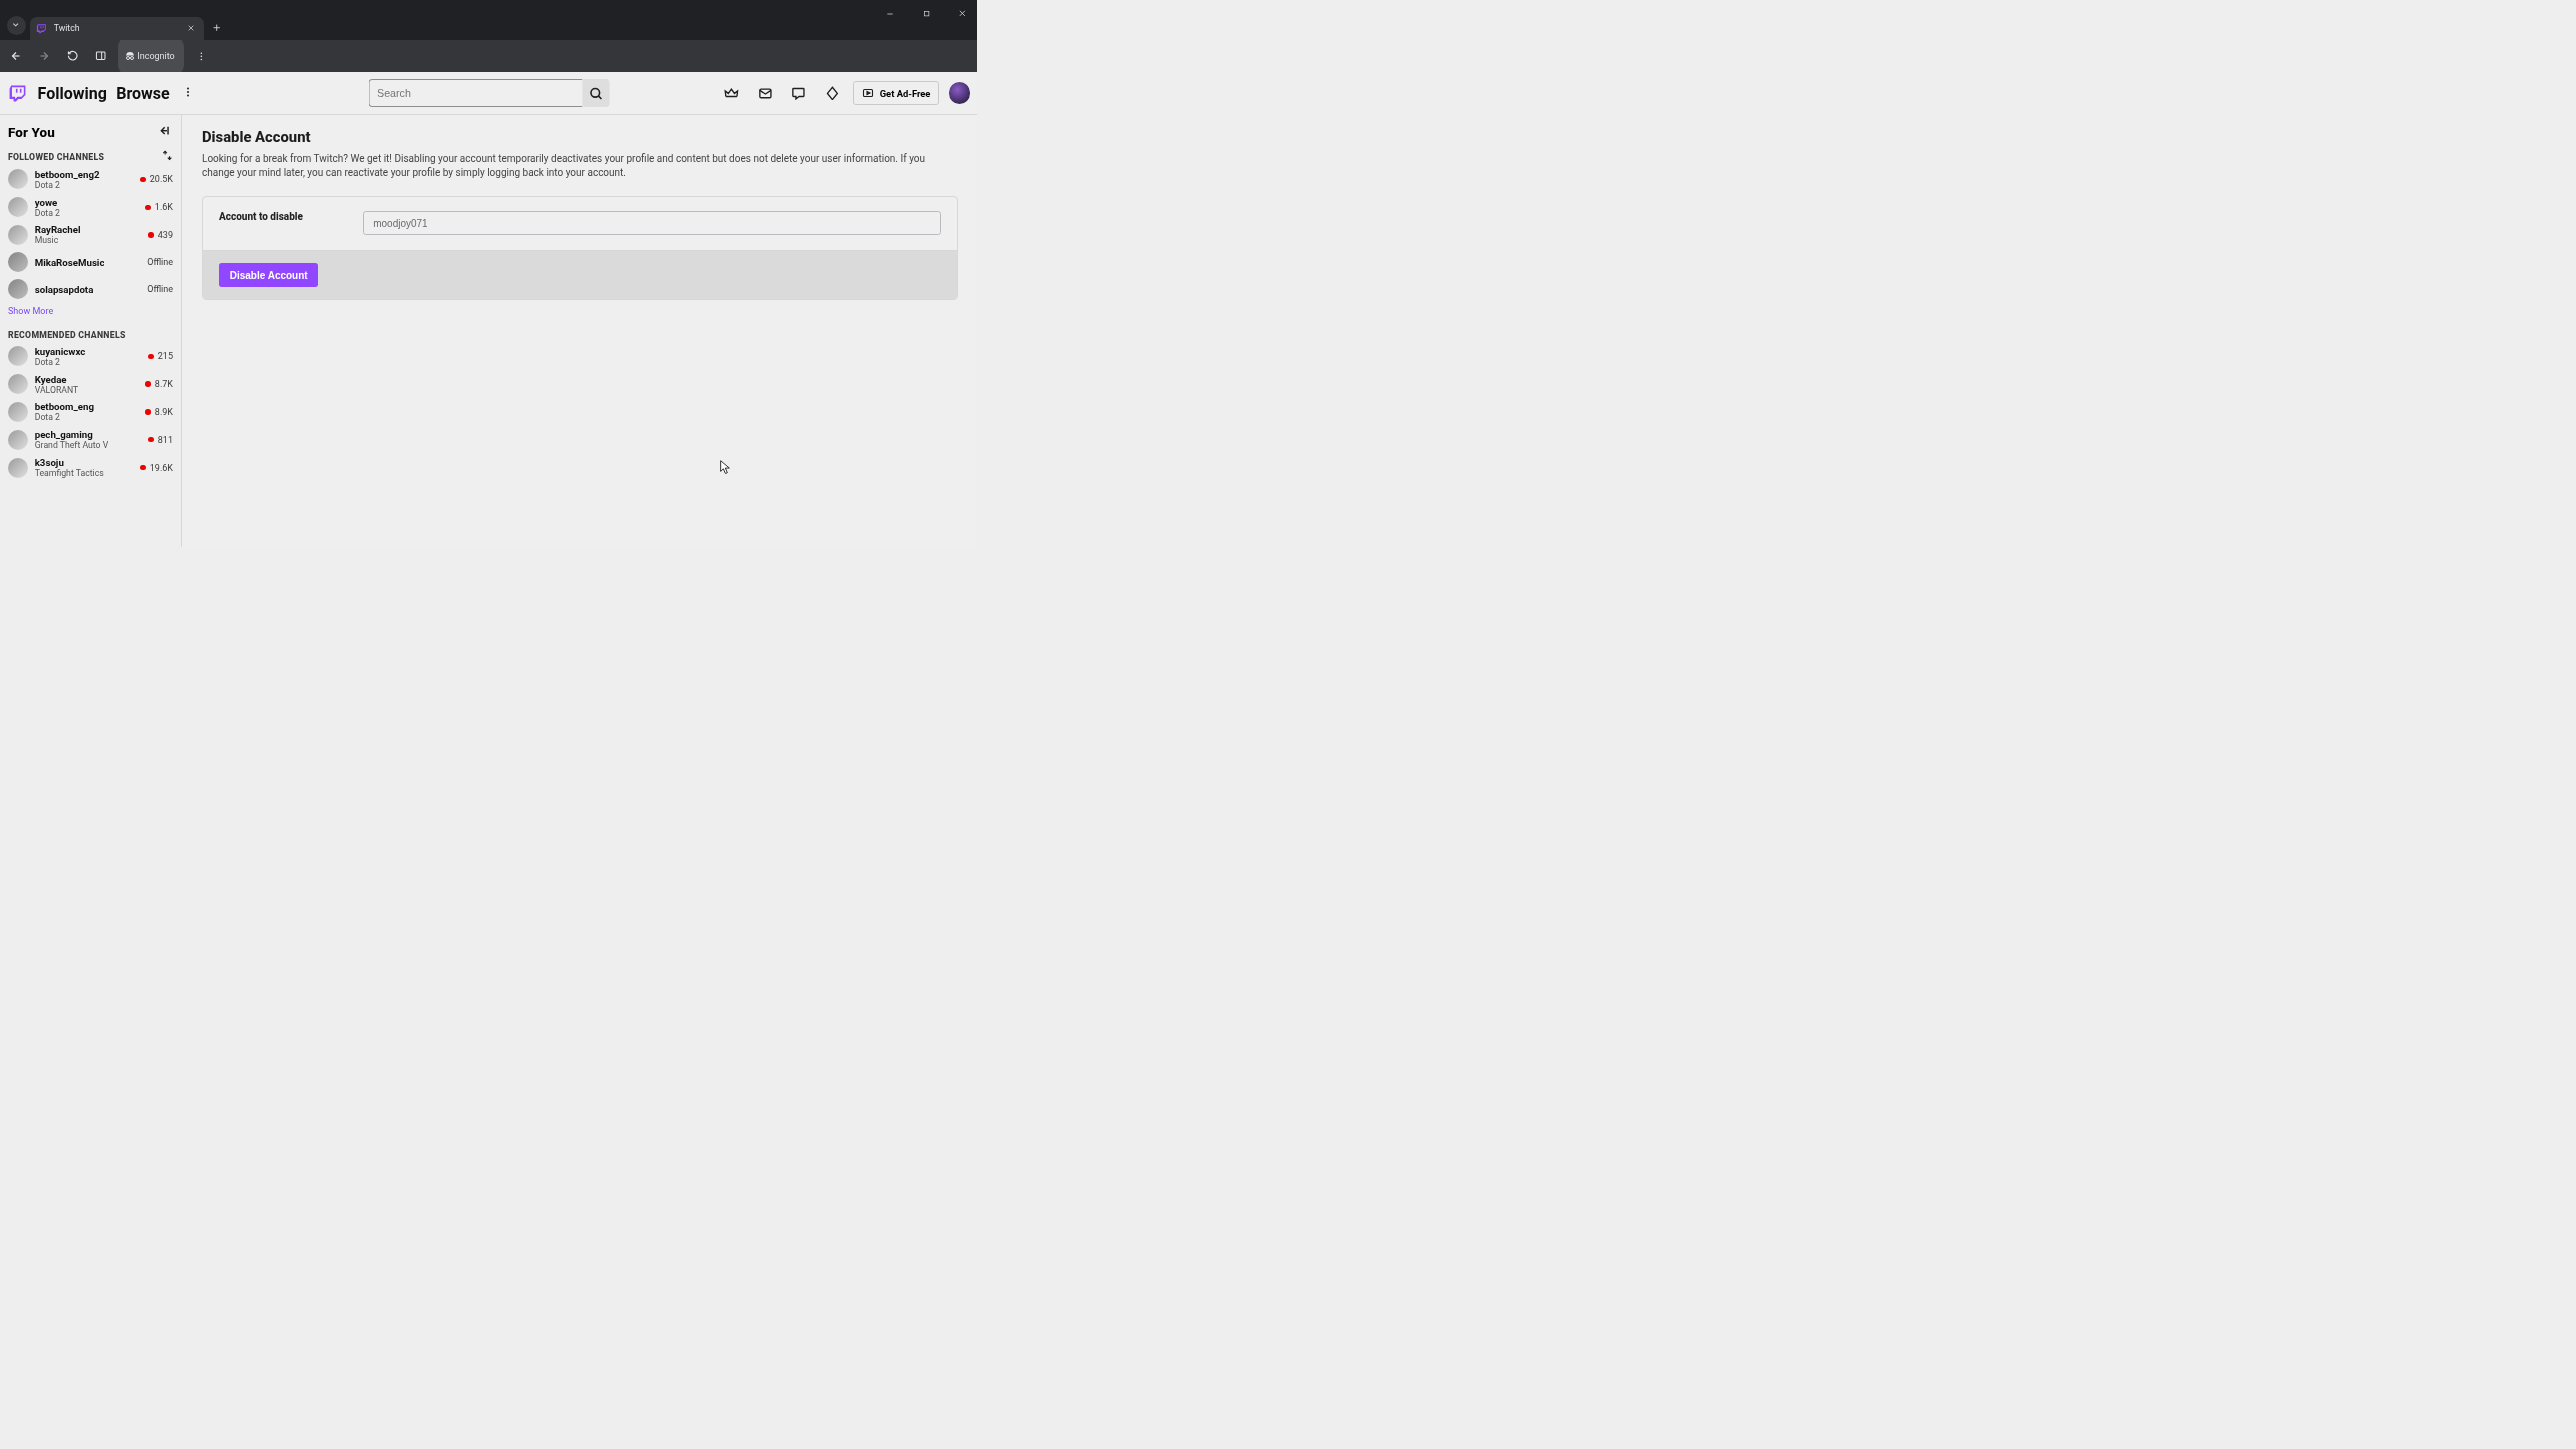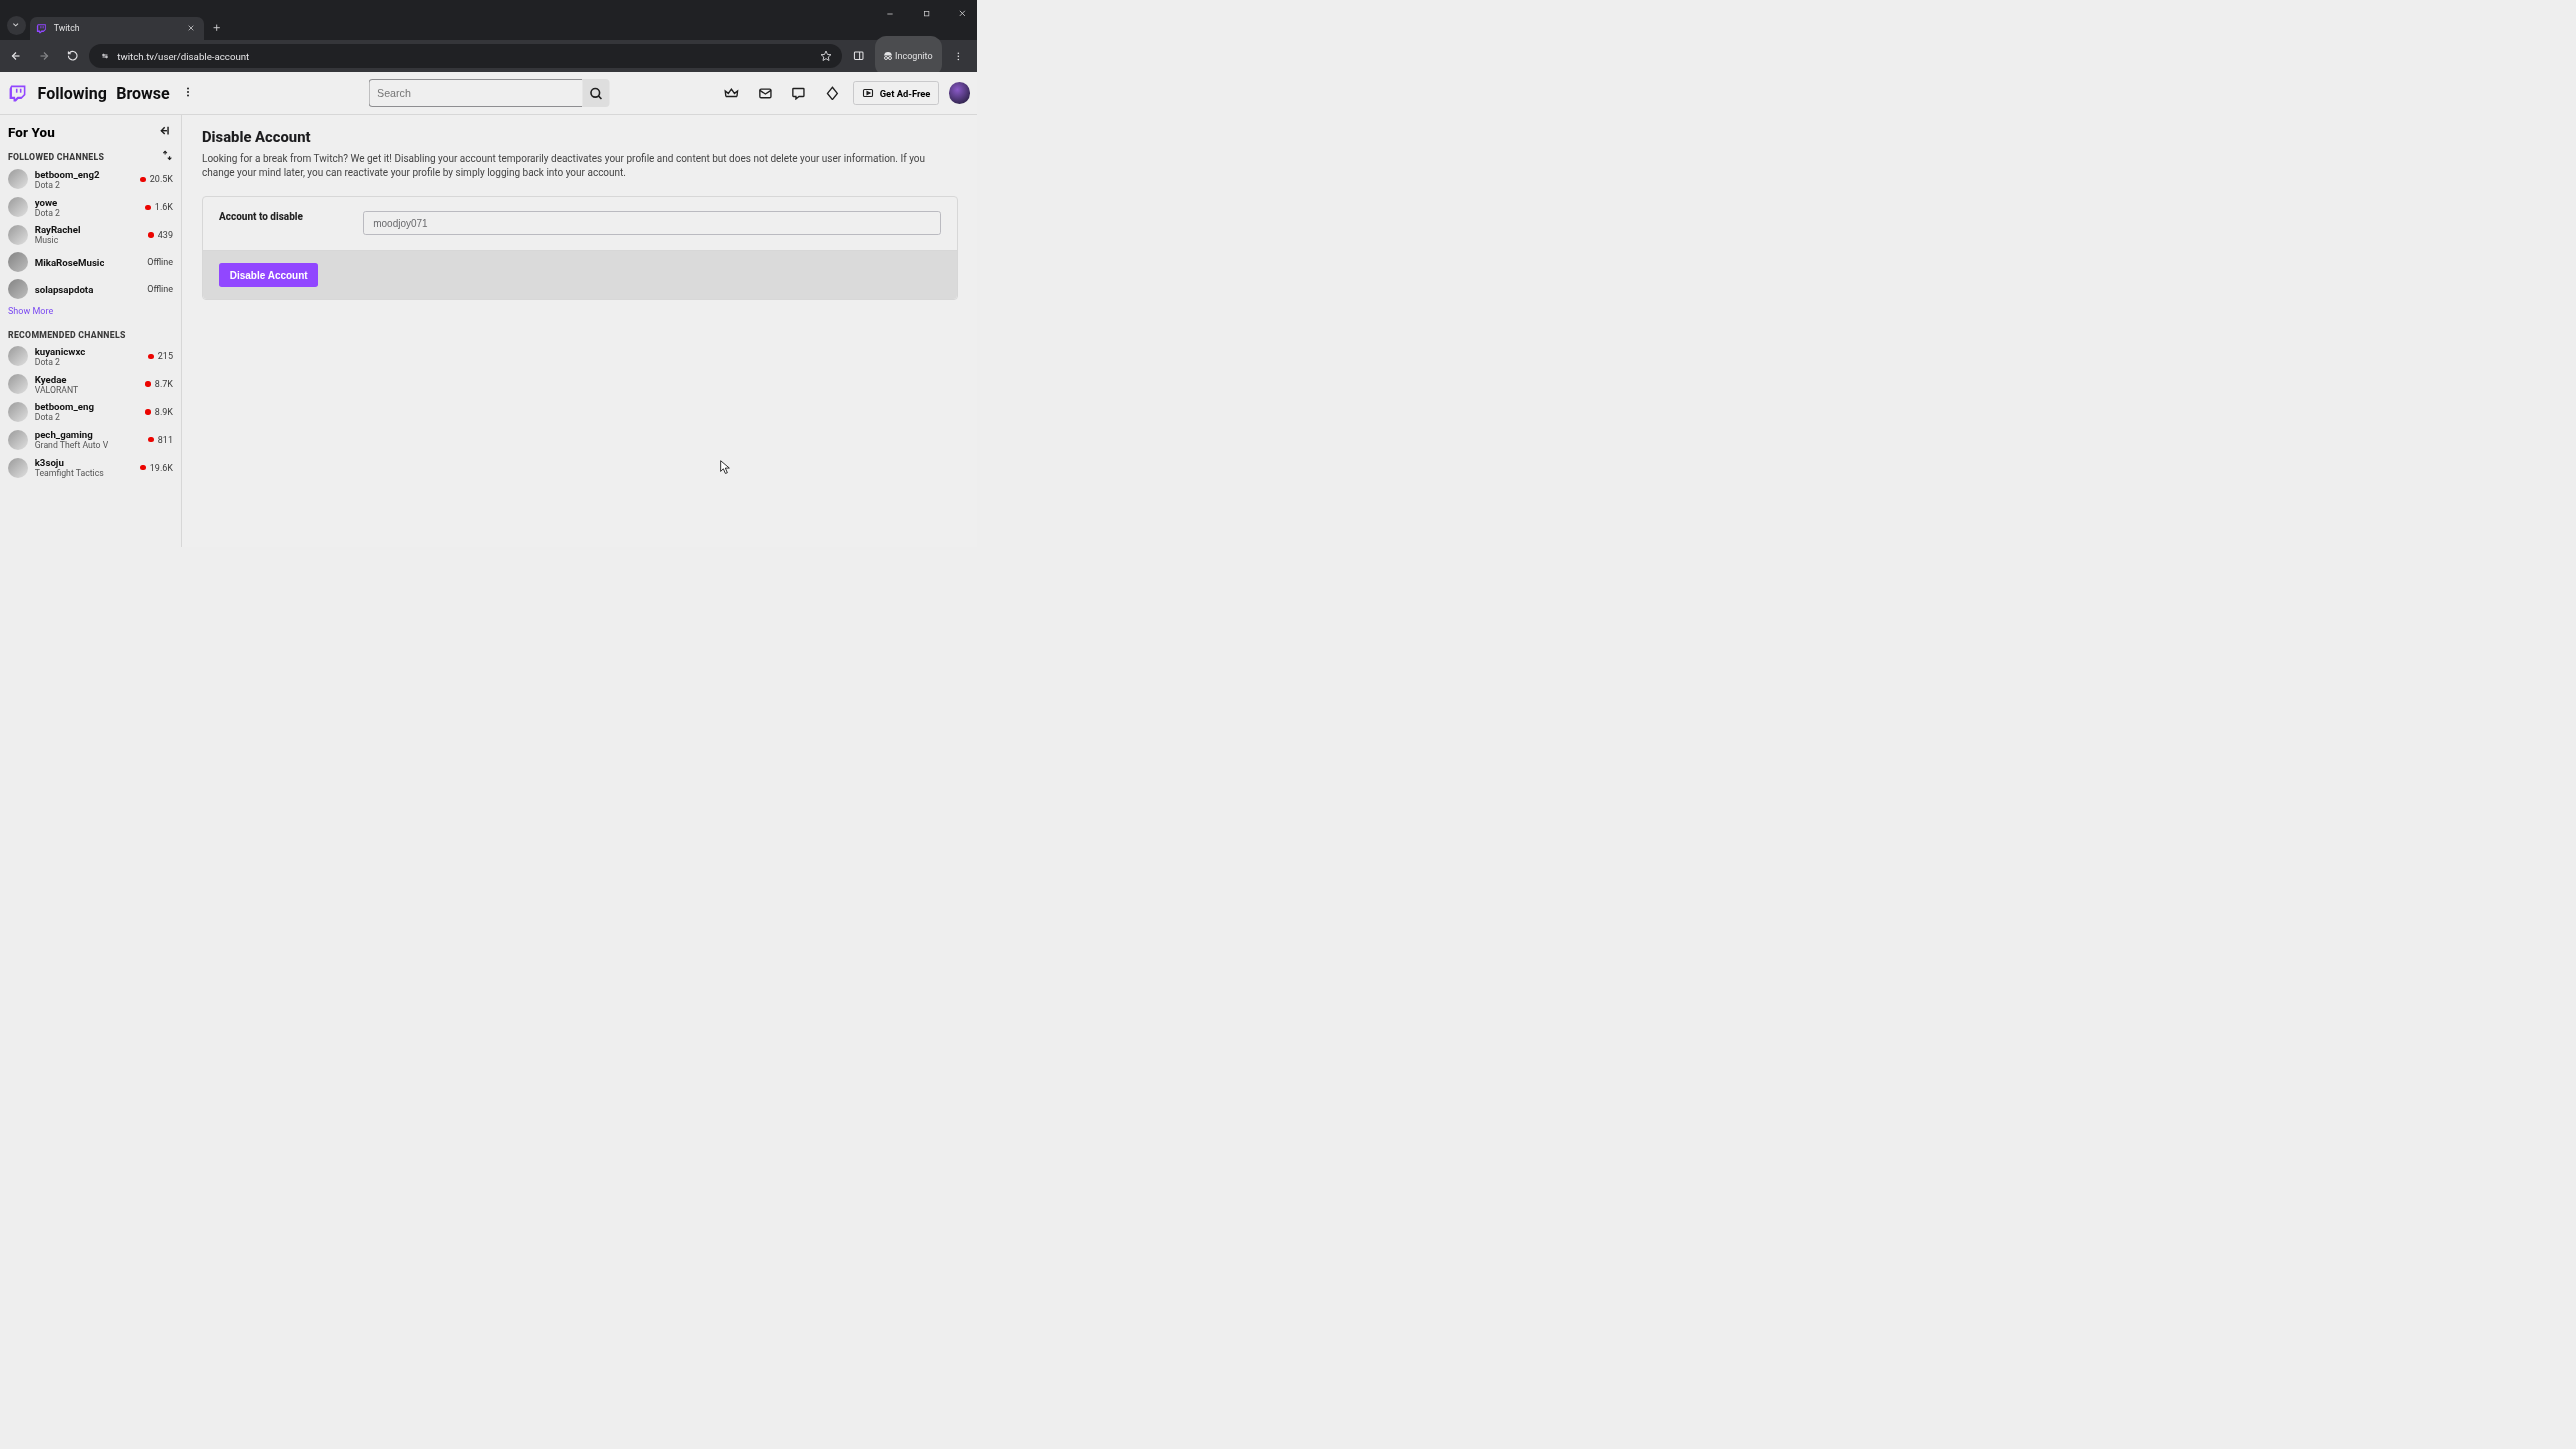--- a/index.html
+++ b/index.html
@@ -131,31 +131,20 @@
           <line x1="5" y1="12" x2="19" y2="12"></line>
           <polyline points="12 5 19 12 12 19"></polyline>
         </svg>
       </div>
     <div class="tb-btn">
         <svg width="11.4" height="11.4" viewBox="0 0 24 24" fill="none" stroke="#e3e3e5" stroke-width="2.4">
           <path d="M3 12a9 9 0 1 0 3-6.7L3 8"></path>
           <polyline points="3 3 3 8 8 8"></polyline>
         </svg>
       </div>
-    <div class="omnibox">
-      <svg class="site" width="12" height="12" viewBox="0 0 24 24" fill="none" stroke="#c9c9cc" stroke-width="2">
-          <path d="M7 10h10M7 14h10"></path>
-          <circle cx="9" cy="10" r="1.6" fill="#c9c9cc"></circle>
-          <circle cx="15" cy="14" r="1.6" fill="#c9c9cc"></circle>
-        </svg>
-      <span class="url">twitch.tv/user/disable-account</span>
-      <svg class="star" width="12" height="12" viewBox="0 0 24 24" fill="none" stroke="#c9c9cc" stroke-width="2">
-          <polygon points="12 2 15 9 22 9.3 16.5 14 18 21 12 17.3 6 21 7.5 14 2 9.3 9 9"></polygon>
-        </svg>
-    </div>
     <div class="tb-btn">
         <svg width="11.4" height="11.4" viewBox="0 0 24 24" fill="none" stroke="#e3e3e5" stroke-width="2.2">
           <rect x="3" y="4" width="18" height="16" rx="2"></rect>
           <line x1="14" y1="4" x2="14" y2="20"></line>
         </svg>
       </div>
     <div class="incog">
       <svg width="12" height="12" viewBox="0 0 24 24" fill="#e3e3e5">
           <path d="M4 11c1-5 3-7 8-7s7 2 8 7H4z"></path>
           <circle cx="8" cy="16" r="3" fill="none" stroke="#e3e3e5" stroke-width="2"></circle>

